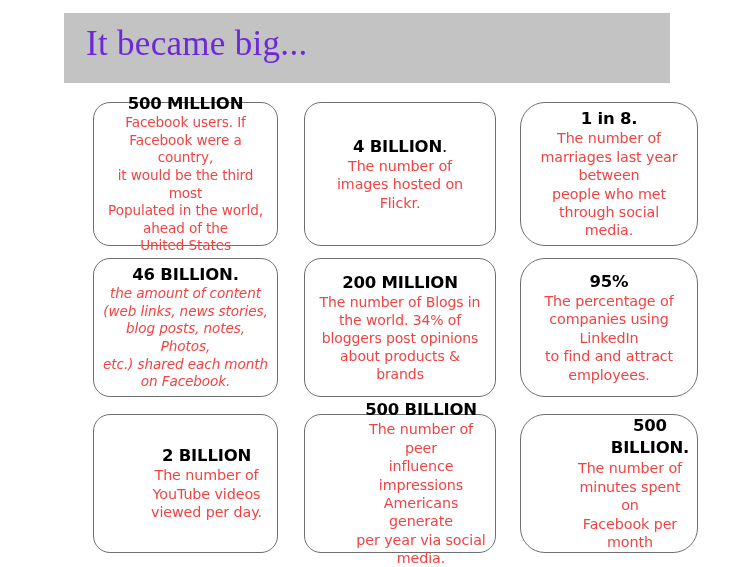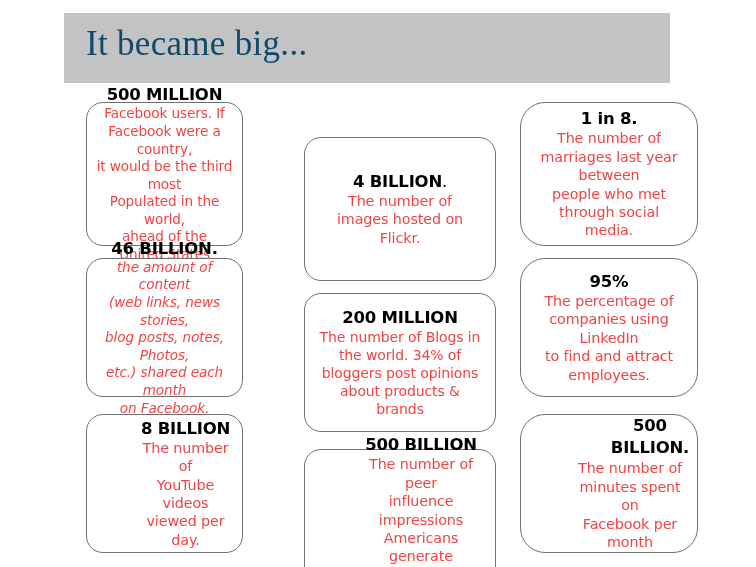--- a/index.html
+++ b/index.html
@@ -25,21 +25,21 @@
     height: 70px;
     background: #c3c3c3;
   }
   #title-text {
     position: absolute;
     left: 22px;
     top: 8px;
     font-family: "Liberation Serif", "DejaVu Serif", serif;
     font-size: 35px;
     line-height: 46px;
-    color: #0c4a6e;
+    color: #6d28d9;
     letter-spacing: 0.3px;
     white-space: nowrap;
   }
 
   
   #card-grid {
     position: absolute;
     left: 86px;
     top: 102px;
     width: 612px;
@@ -70,22 +70,22 @@
   }
   .stat-body {
     font-size: 14.3px;
     line-height: 18.4px;
     color: #ef4444;
     white-space: pre-line;
     letter-spacing: -0.1px;
   }
 
   
-  .col-1 { left: 0px;   width: 157px; }
-  .col-2 { left: 218px; width: 192px; margin-top: 35px; }
+  .col-1 { left: 7px;   width: 185px; }
+  .col-2 { left: 218px; width: 192px; }
   .col-3 { left: 434px; width: 178px; border-radius: 25px; }
 
   
   .row-1 { top: 0px;   height: 144px; }
   .row-2 { top: 156px; height: 139px; }
   .row-3 { top: 312px; height: 139px; padding-left: 48px; }
 
   
   .card-1 .stat-body { font-size: 13.6px; line-height: 17.6px; }
   .card-4 .stat-body { font-size: 13.6px; line-height: 17.6px; font-style: italic; }
@@ -149,21 +149,21 @@
   <div class="stat-card card-6 col-3 row-2">
     <div class="stat-headline"><span>95%</span><span class="trailing-dot"></span></div>
     <div class="stat-body">The percentage of
 companies using
 LinkedIn
 to find and attract
 employees.</div>
   </div>
 
   <div class="stat-card card-7 col-1 row-3">
-    <div class="stat-headline"><span>8 BILLION</span><span class="trailing-dot"></span></div>
+    <div class="stat-headline"><span>2 BILLION</span><span class="trailing-dot"></span></div>
     <div class="stat-body">The number of
 YouTube videos
 viewed per day.</div>
   </div>
 
   <div class="stat-card card-8 col-2 row-3">
     <div class="stat-headline"><span>500 BILLION</span><span class="trailing-dot"></span></div>
     <div class="stat-body">The number of peer
 influence
 impressions

